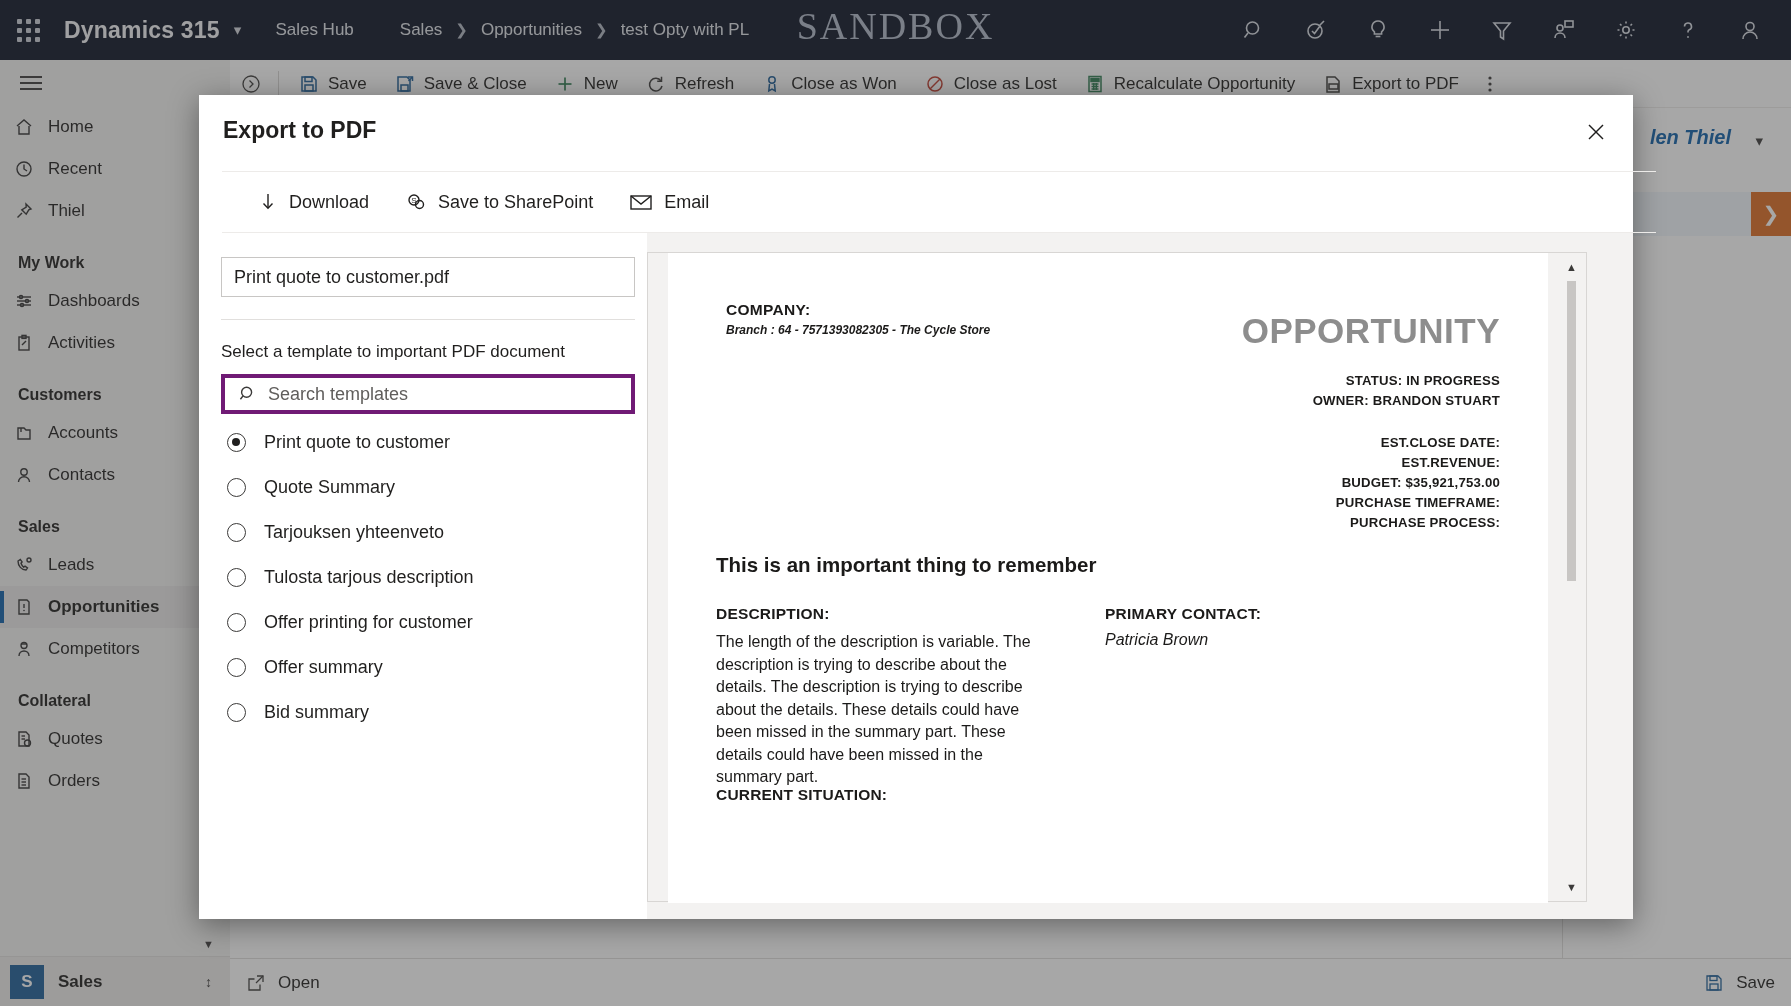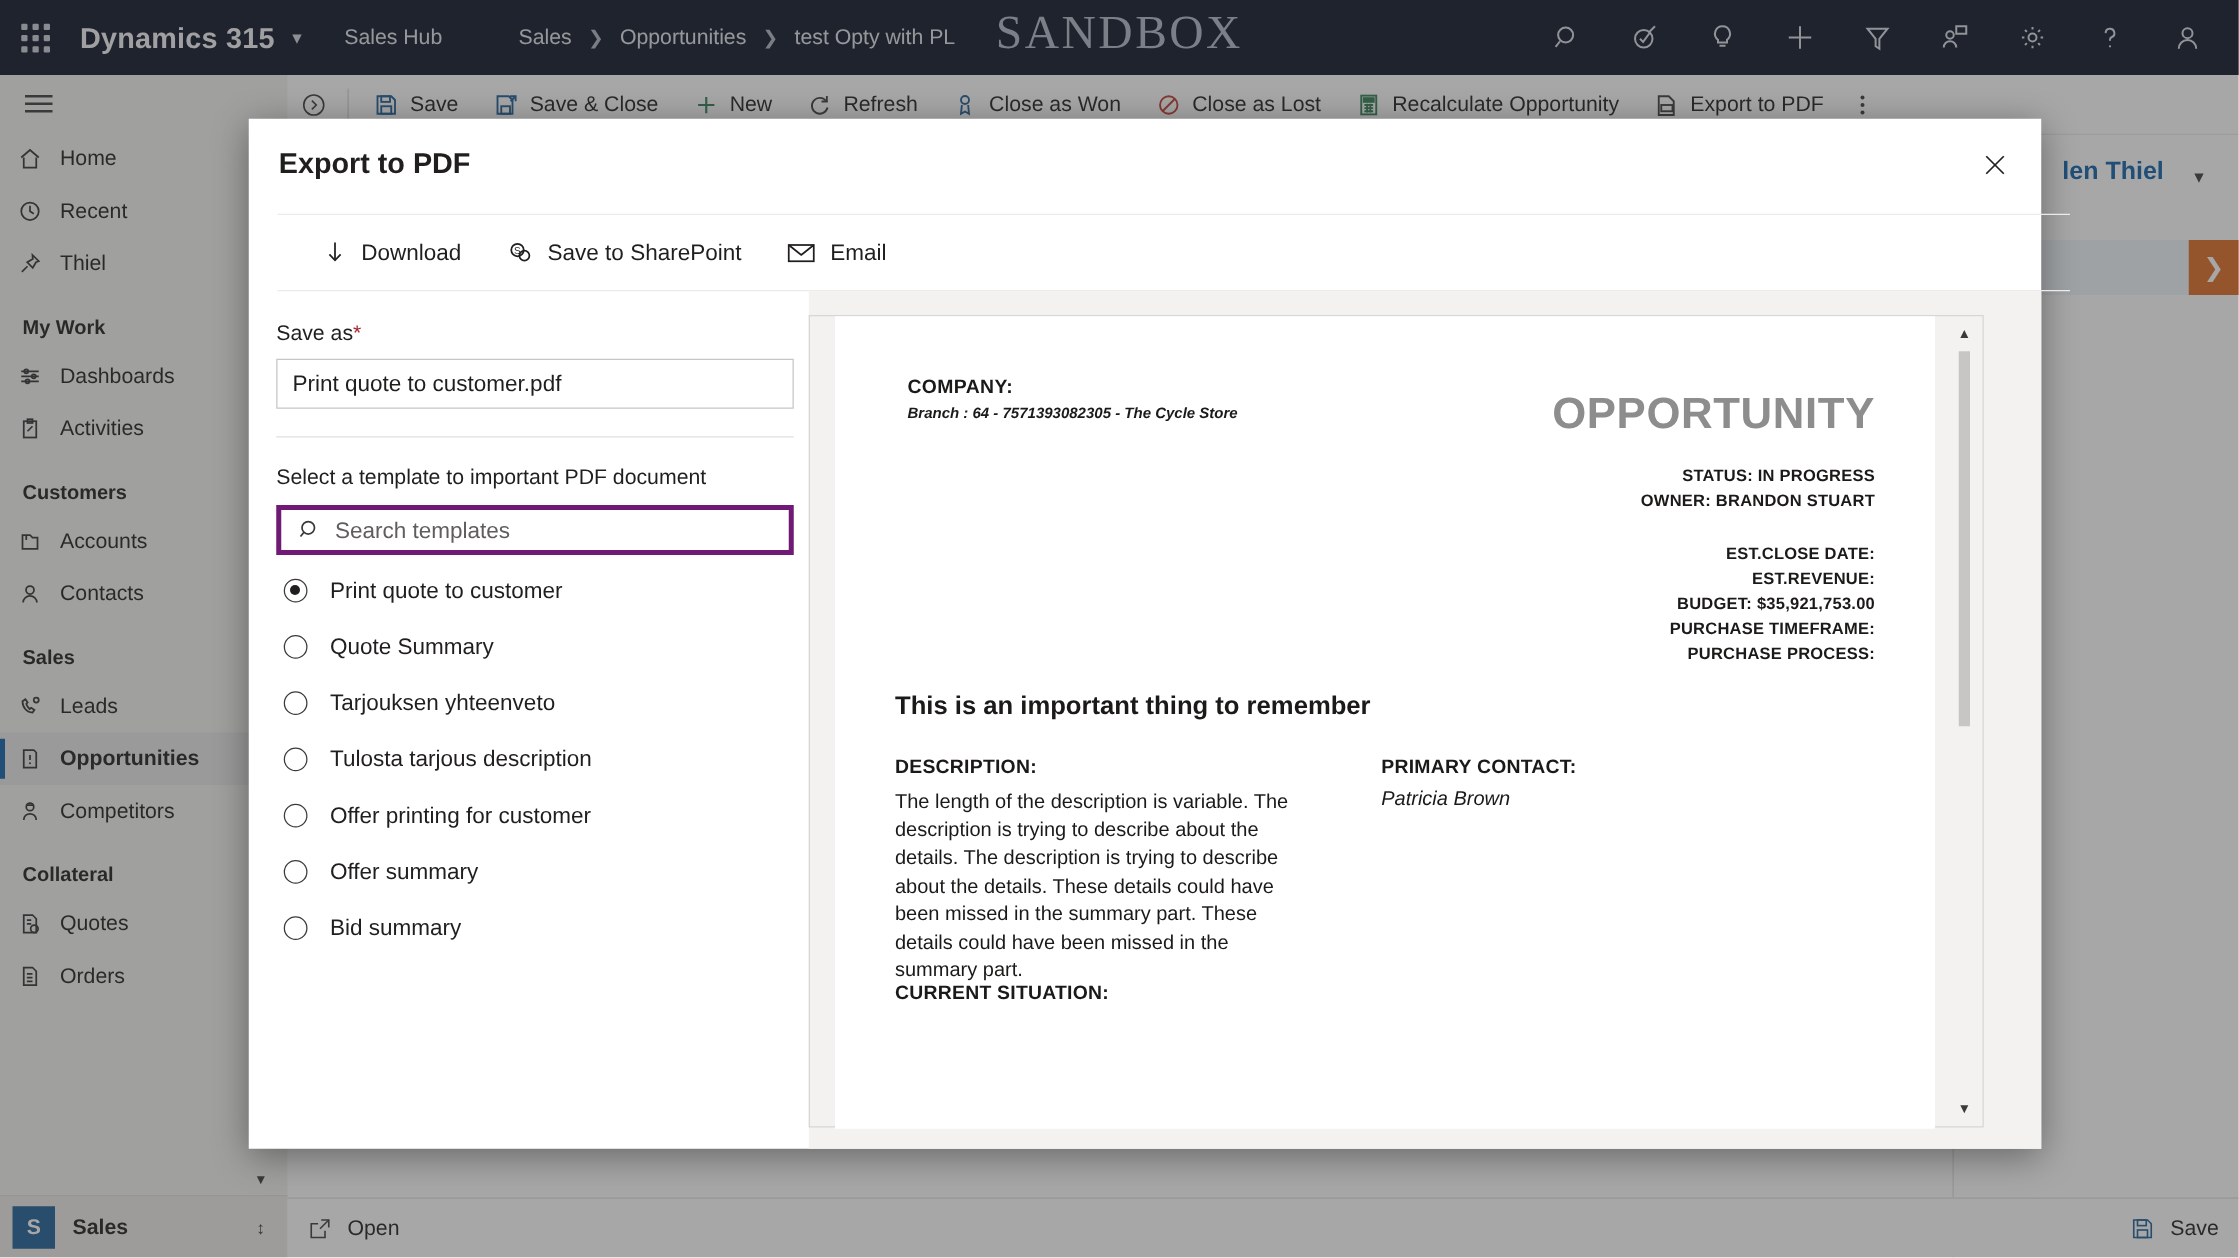--- a/index.html
+++ b/index.html
@@ -17,21 +17,21 @@
     background: #091022; display: flex; align-items: center;
     color: #e8eaf0;
   }
   .waffle { width: 56px; display: flex; align-items: center; justify-content: center; }
   .waffle-grid { display: grid; grid-template-columns: repeat(3, 5px); grid-gap: 4px; }
   .waffle-grid i { width: 5px; height: 5px; background: #c9cdd6; border-radius: 1px; display: block; }
   .brand { font-size: 23px; font-weight: bold; letter-spacing: .2px; color: #f2f3f6; margin-left: 8px;}
   .brand-chev { margin-left: 14px; font-size: 15px; color: #cfd3db; }
   .crumbs { display: flex; align-items: center; margin-left: 34px; font-size: 17px; color: #dfe2e8; }
   .crumbs .sep { margin: 0 13px; font-size: 15px; color: #aeb4c0; }
-  .crumb-hub { margin-right: 61px; font-size: 17px; }
+  .crumb-hub { margin-right: 46px; font-size: 17px; }
   .sandbox {
     position: absolute; left: 0; right: 0; top: 4px; text-align: center;
     font-size: 38px; letter-spacing: 2px; color: #aeb6c6; pointer-events: none;
     font-family: "Liberation Serif", serif;
   }
   .top-icons { position: absolute; right: 10px; top: 0; height: 60px; display: flex; align-items: center; }
   .ticon { width: 62px; height: 60px; display: flex; align-items: center; justify-content: center; }
   .ticon svg { stroke: #d6dae2; fill: none; stroke-width: 1.6; }
 
   
@@ -64,21 +64,21 @@
     border-bottom: 1px solid #edebe9;
   }
   .cmd { display: flex; align-items: center; height: 48px; padding: 0 14px; white-space: nowrap; }
   .cmd .ci { margin-right: 9px; display: flex; align-items: center; }
   .cmd svg { fill: none; stroke-width: 1.5; }
   .cmd-sep { width: 1px; height: 26px; background: #d8d6d4; margin: 0 6px; }
   .collapse-btn { width: 42px; display: flex; align-items: center; justify-content: center; }
 
   
   .page { position: absolute; left: 230px; top: 108px; width: 1561px; height: 840px; background: #ffffff; }
-  .rec-header { position: absolute; right: 60px; top: 18px; font-size: 20px; font-weight: bold; color: #0b5ea8; }
+  .rec-header { position: absolute; right: 60px; top: 18px; font-size: 20px; font-weight: bold; color: #0b5ea8; font-style: italic; }
   .rec-chev { position: absolute; right: 28px; top: 24px; color: #3b3a39; font-size: 15px; }
   .stage-bar { position: absolute; left: 0; right: 40px; top: 84px; height: 44px; background: #f0f6fb; }
   .stage-next { position: absolute; right: 0; top: 84px; width: 40px; height: 44px; background: #dd6b20; color: #fff; display:flex; align-items:center; justify-content:center; font-size: 20px;}
   .faint { color: #605e5c; font-size: 16px; }
   .rule { position: absolute; background: #e1dfdd; height: 1px; }
   .vrule { position: absolute; background: #e1dfdd; width: 1px; }
   .statusbar {
     position: absolute; left: 230px; bottom: 0; width: 1561px; height: 48px;
     background: #ffffff; border-top: 1px solid #e1dfdd; display: flex; align-items: center;
     font-size: 17px; color: #1b1a19;
@@ -562,23 +562,20 @@
               <polyline points="2,4 12,12 22,4"></polyline>
             </svg>
         </span>
         <span>Email</span>
       </div>
     </div>
 
     <div class="dlg-body">
 
       <div class="left-pane">
-        <div class="field-label">
-          <span>Save as</span><span class="req">*</span>
-        </div>
         <input class="text-input" type="text" value="Print quote to customer.pdf" style="">
         <div class="divider"></div>
 
         <div class="sub-label">Select a template to important PDF document</div>
 
         <div class="search-box">
           <span class="si">
             <svg width="20" height="20" viewBox="0 0 20 20" style="stroke:#3b3a39;fill:none;stroke-width:1.4">
                 <circle cx="8.6" cy="8.2" r="5"></circle>
                 <line x1="5" y1="12" x2="2.4" y2="15.2"></line>

